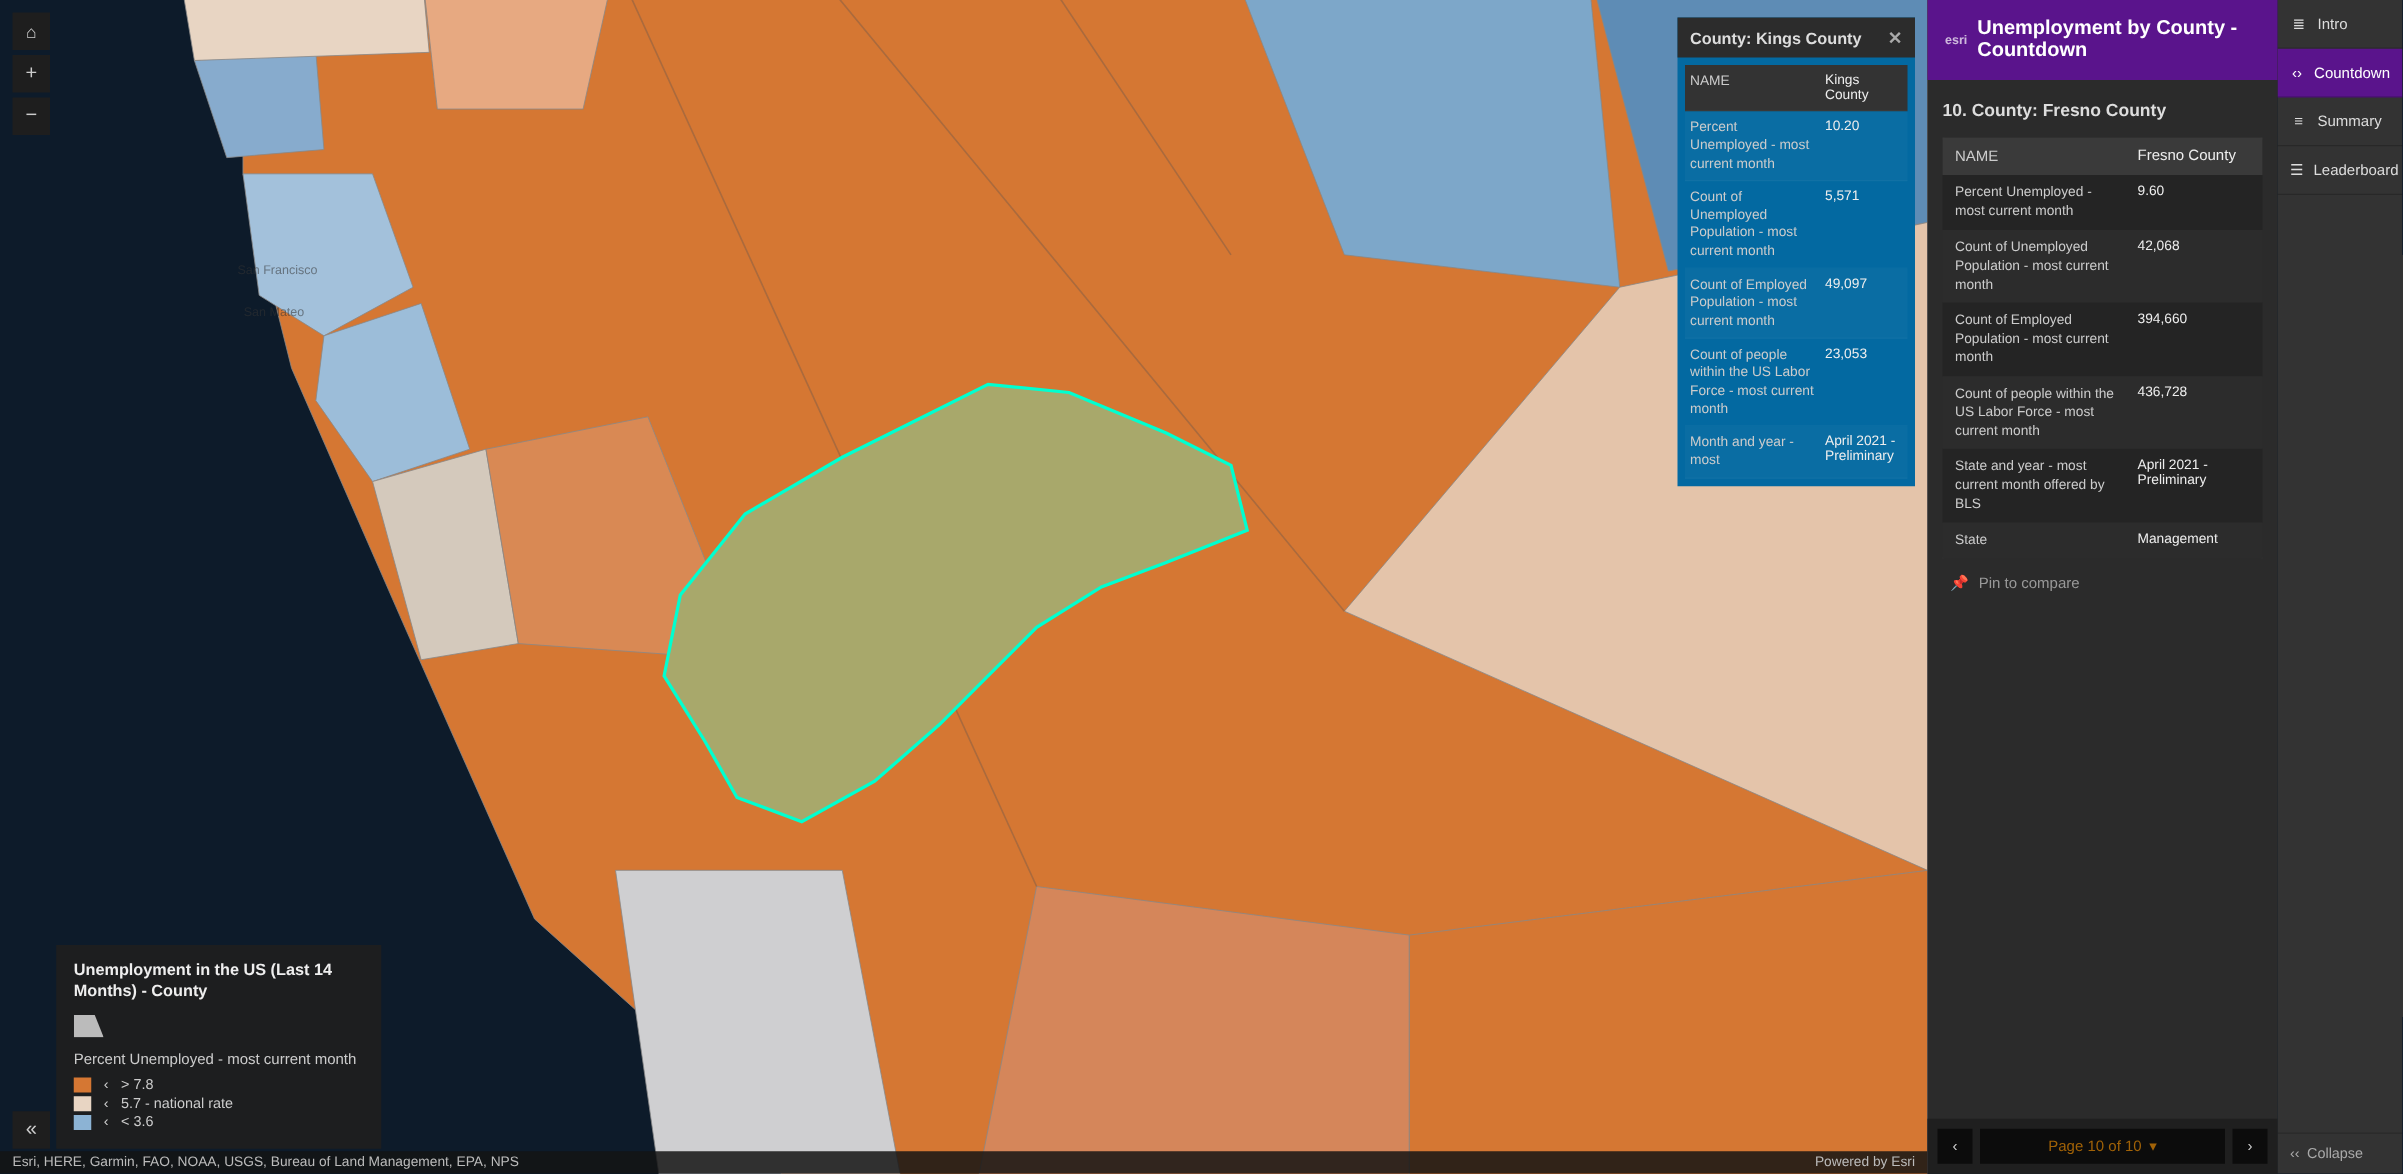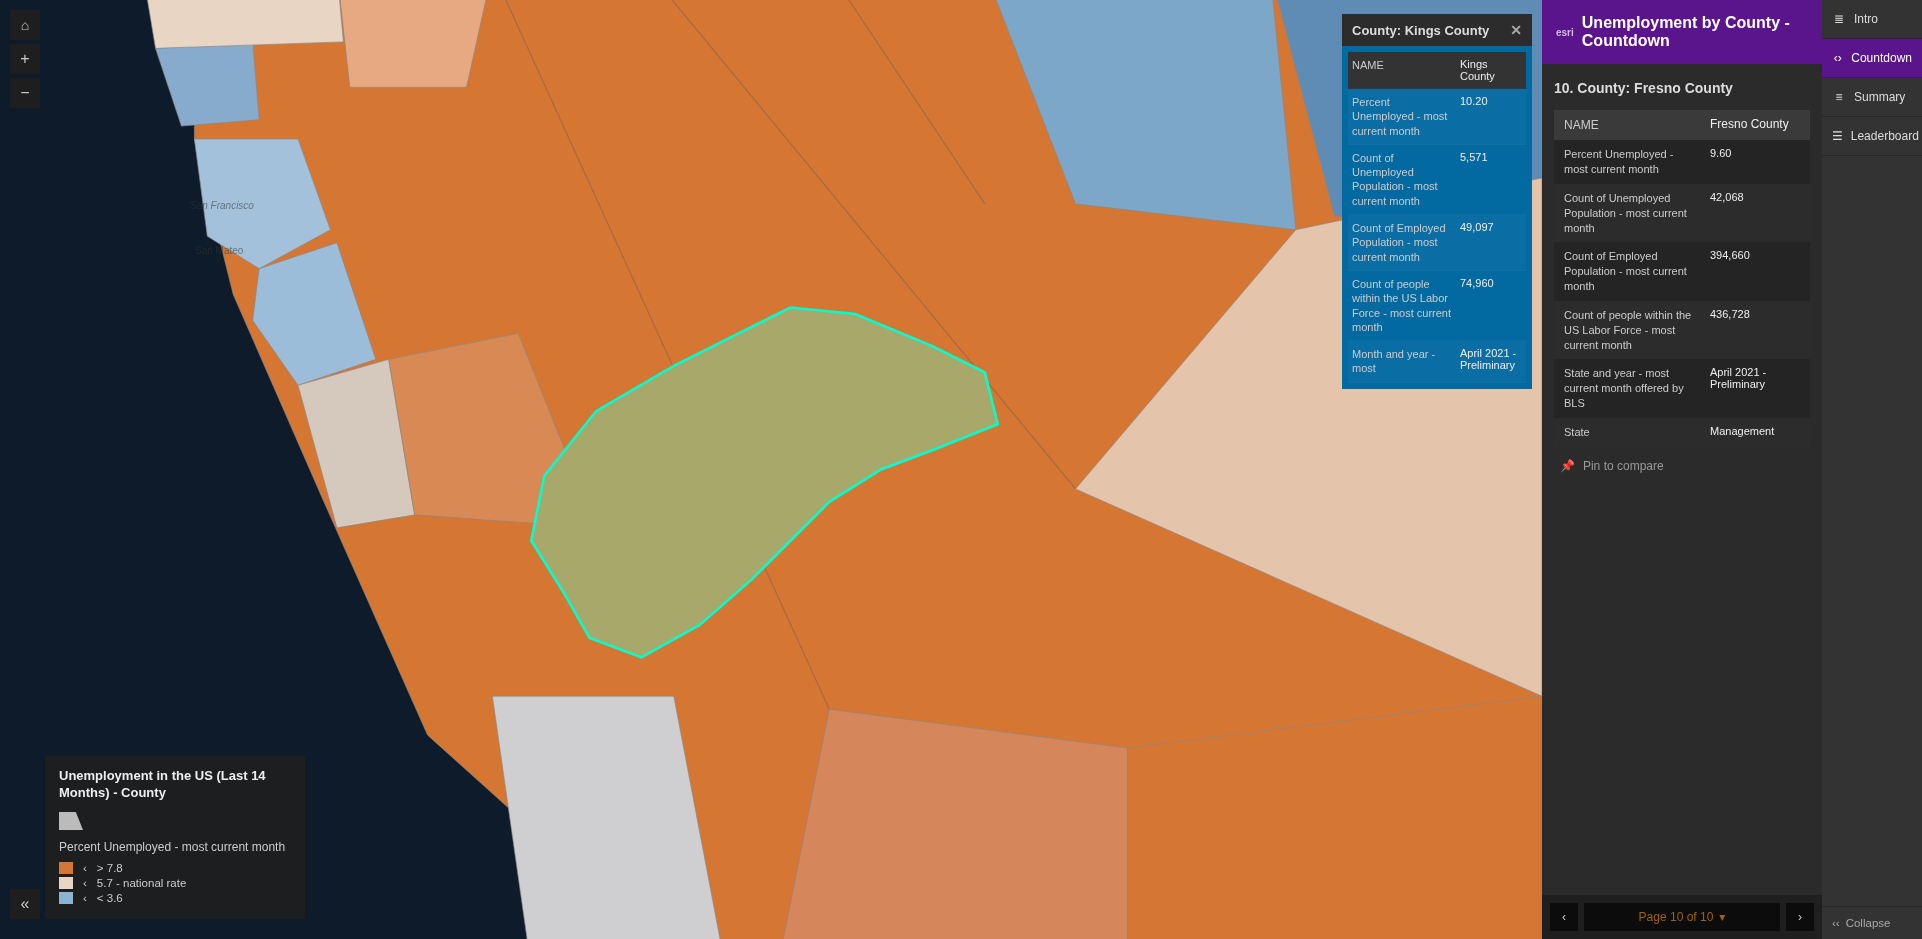--- a/index.html
+++ b/index.html
@@ -106,21 +106,21 @@
       <polygon class="county" points="230,320 300,300 320,420 260,430" fill="#d4c9bc"></polygon>
       <polygon class="county" points="300,300 400,280 460,430 320,420" fill="#d98954"></polygon>
 
       <line x1="380" y1="0" x2="640" y2="570" stroke="#aa6a3d" stroke-width="1"></line>
       <line x1="500" y1="0" x2="830" y2="400" stroke="#aa6a3d" stroke-width="1"></line>
       <line x1="640" y1="0" x2="760" y2="180" stroke="#aa6a3d" stroke-width="1"></line>
 
       <polygon class="hl" points="420,390 460,340 520,305 570,280 610,260 660,265 720,290 760,310 770,350 720,370 680,385 640,410 610,440 580,470 540,505 495,530 455,515 435,480 410,440"></polygon>
     </svg>
 
-    <div class="map-label" style="top:200px;left:190px;font-style:italic;">San Francisco</div>
+    <div class="map-label" style="top:211px;left:190px;">San Francisco</div>
     <div class="map-label" style="top:245px;left:195px;">San Mateo</div>
 
     <div class="map-controls">
       <button class="map-btn home">⌂</button>
       <button class="map-btn">+</button>
       <button class="map-btn">−</button>
     </div>
 
     <div class="collapse-left">«</div>
 
@@ -150,29 +150,33 @@
         <div class="popup-row">
             <div class="popup-label">Count of Unemployed Population - most current month</div>
             <div class="popup-val">5,571</div>
           </div>
         <div class="popup-row">
             <div class="popup-label">Count of Employed Population - most current month</div>
             <div class="popup-val">49,097</div>
           </div>
         <div class="popup-row">
             <div class="popup-label">Count of people within the US Labor Force - most current month</div>
-            <div class="popup-val">74,960</div>
+            <div class="popup-val">23,053</div>
           </div>
         <div class="popup-row">
             <div class="popup-label">Month and year - most</div>
             <div class="popup-val">April 2021 - Preliminary</div>
           </div>
       </div>
     </div>
 
+    <div class="attrib">
+      <span>Esri, HERE, Garmin, FAO, NOAA, USGS, Bureau of Land Management, EPA, NPS</span>
+      <span>Powered by Esri</span>
+    </div>
   </div>
 
   <div class="side">
     <div class="side-header">
       <span class="logo">esri</span>
       <span>Unemployment by County - Countdown</span>
     </div>
     <div class="side-body">
       <div class="card-title">10. County: Fresno County</div>
       <div class="card-table">

